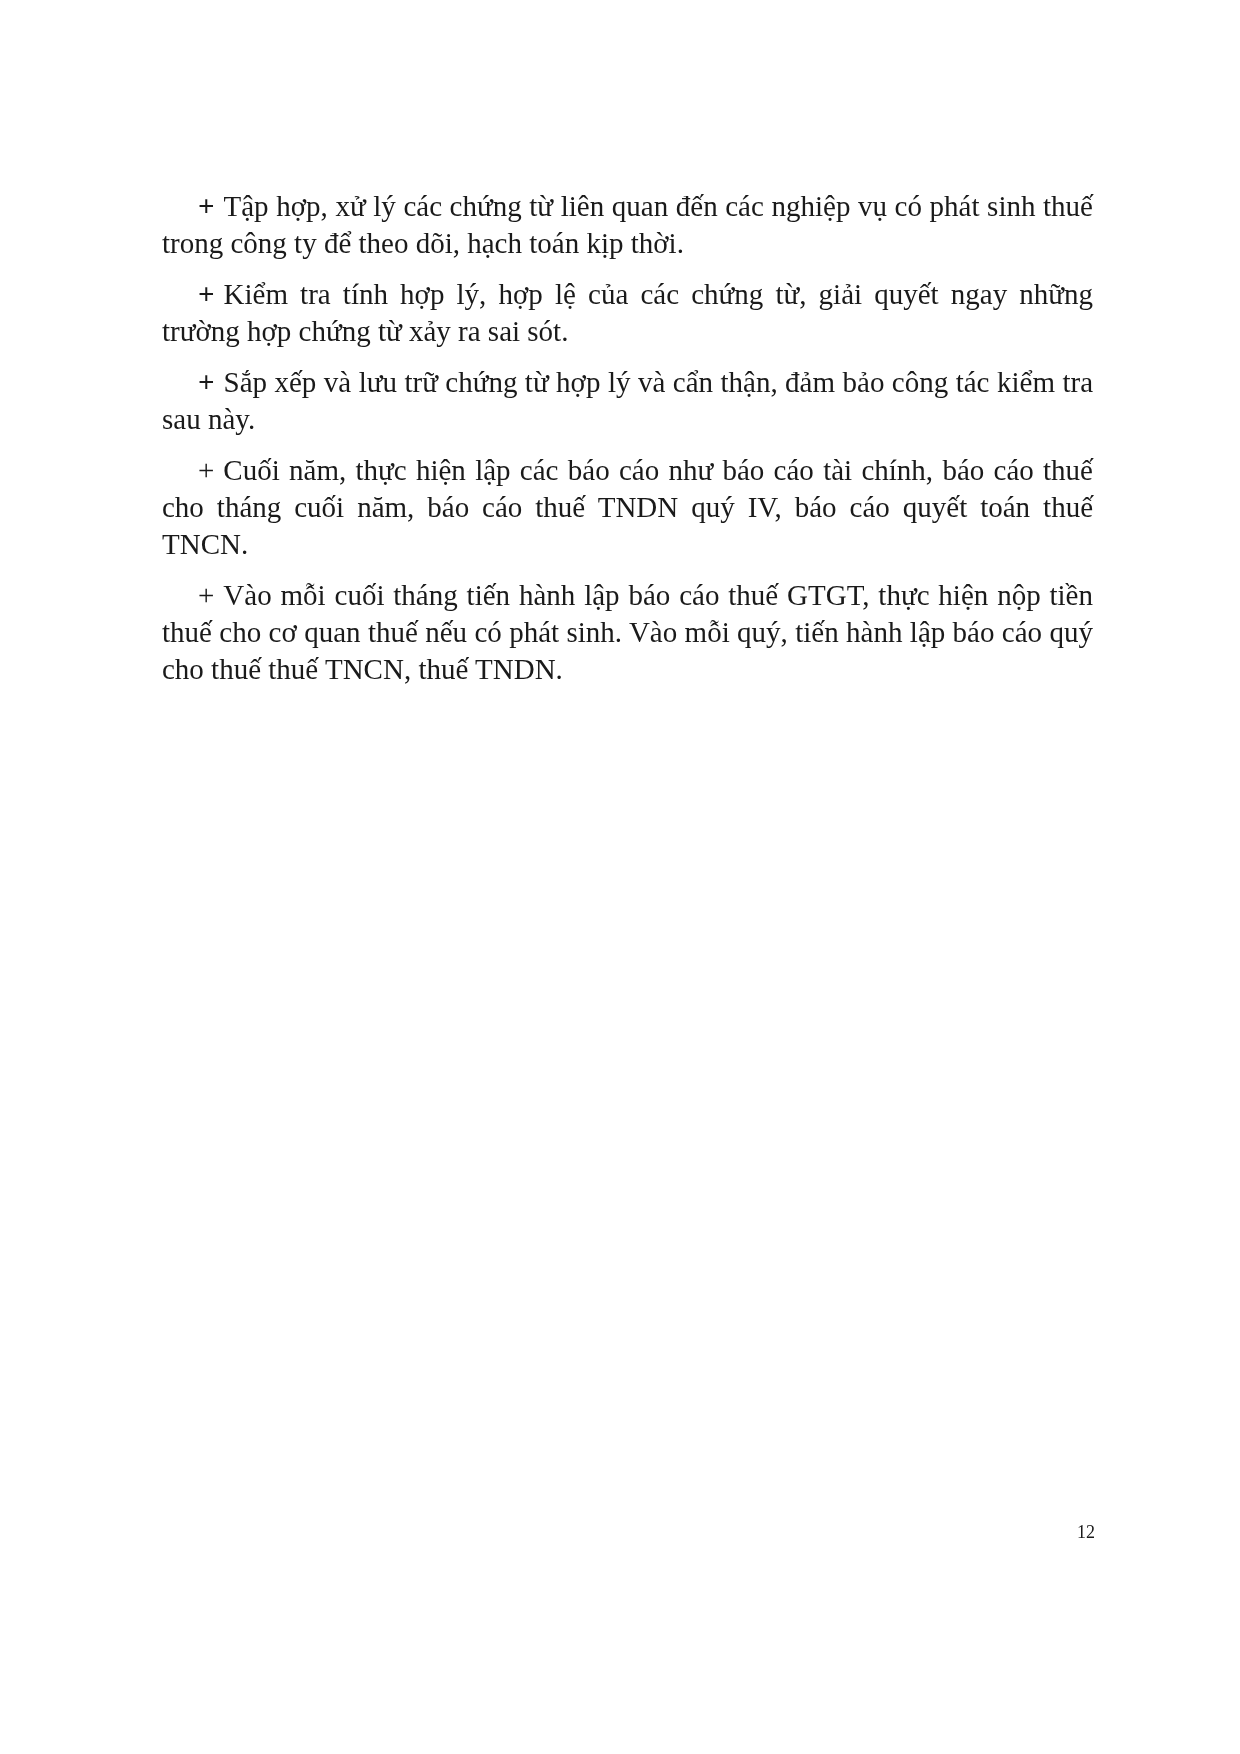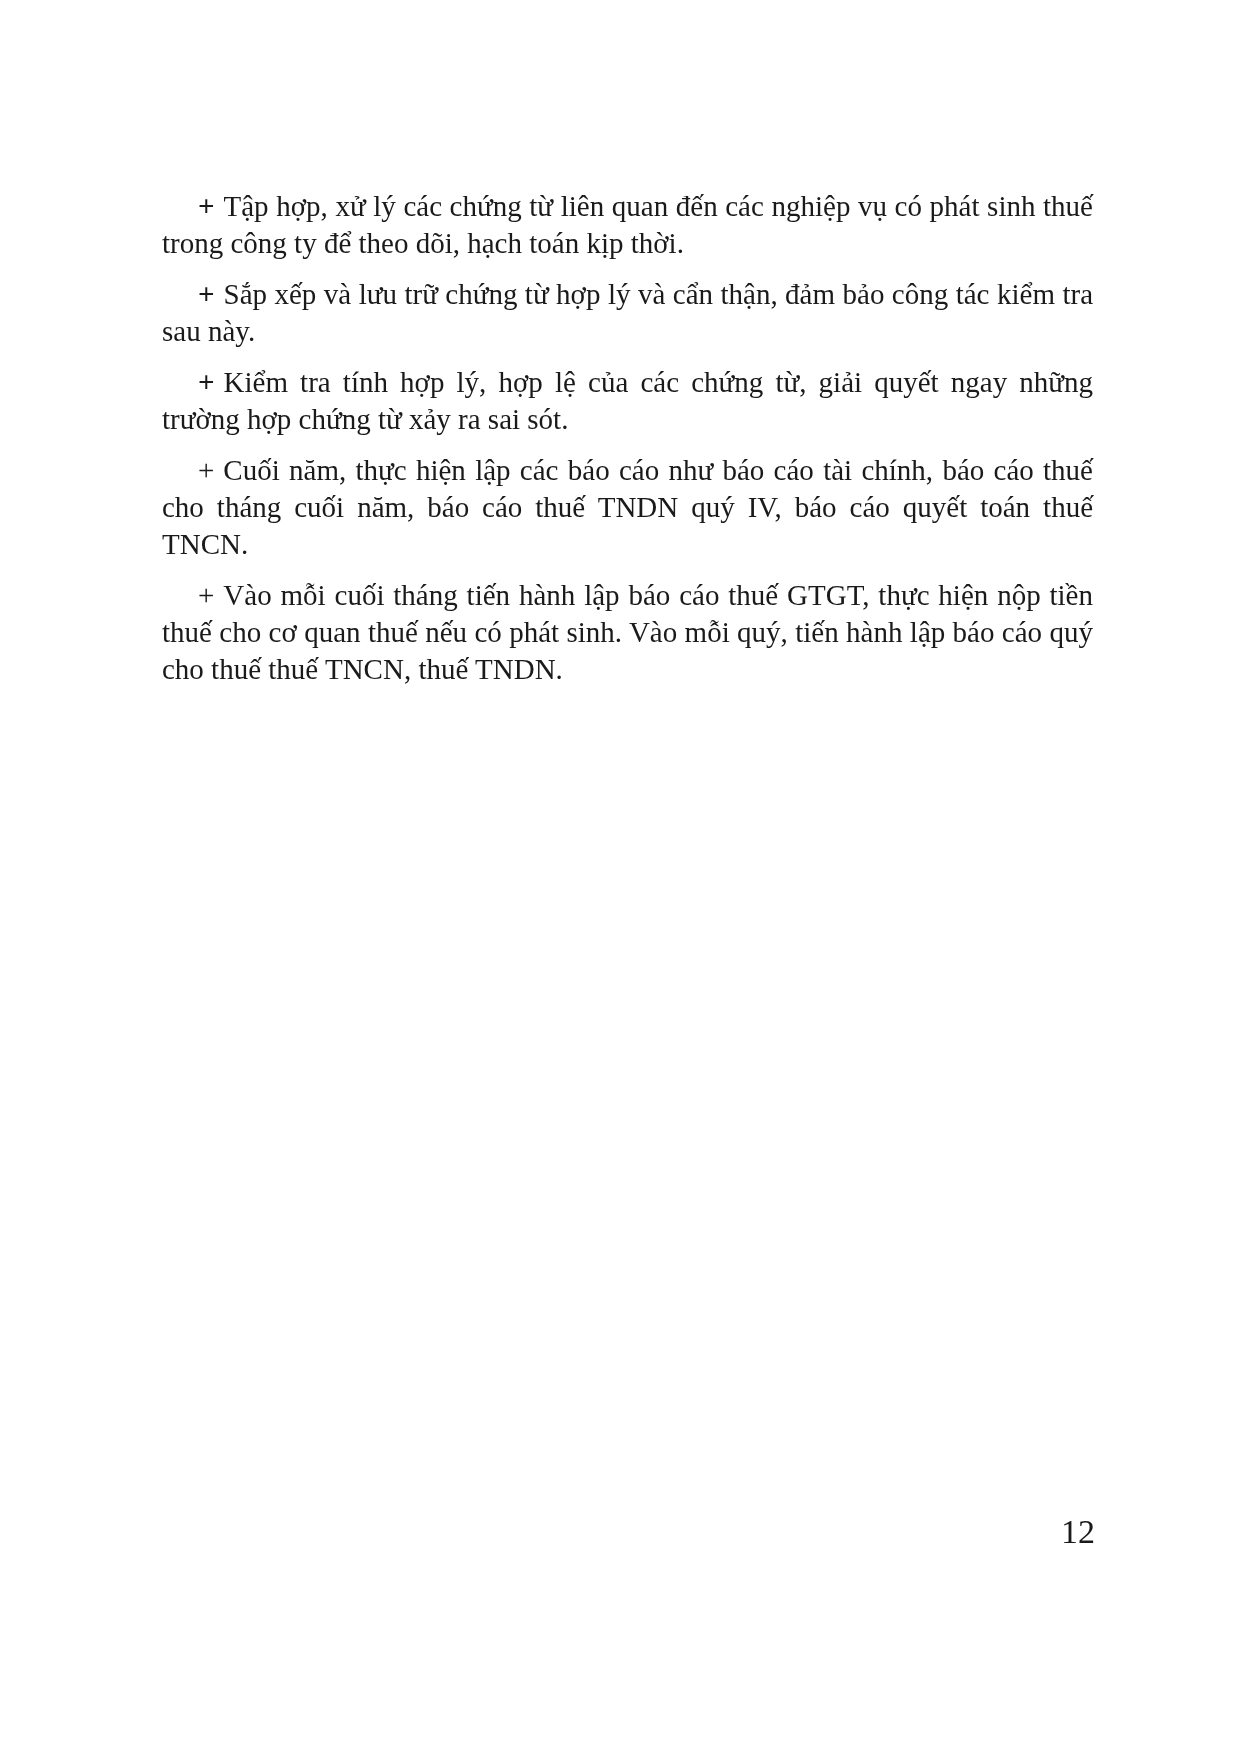--- a/index.html
+++ b/index.html
@@ -42,37 +42,37 @@
     margin-right: 9px;
   }
   .marker-bold .marker {
     font-weight: bold;
   }
   .page-number {
     position: absolute;
     top: 1516px;
     left: 1040px;
     width: 55px;
-    font-size: 34px;
+    font-size: 18px;
     line-height: 32px;
     text-align: right;
     color: #1a1a1a;
   }
 </style>
 </head>
 <body>
 
 <div class="page">
   <div class="content">
 
     <p class="para marker-bold"><span class="marker">+</span><span>Tập hợp, xử lý các chứng từ liên quan đến các nghiệp vụ có phát sinh thuế trong công ty để theo dõi, hạch toán kịp thời.</span></p>
 
+    <p class="para marker-bold"><span class="marker">+</span><span>Kiểm tra tính hợp lý, hợp lệ của các chứng từ, giải quyết ngay những trường hợp chứng từ xảy ra sai sót.</span></p>
+
     <p class="para marker-bold"><span class="marker">+</span><span>Sắp xếp và lưu trữ chứng từ hợp lý và cẩn thận, đảm bảo công tác kiểm tra sau này.</span></p>
-
-    <p class="para marker-bold"><span class="marker">+</span><span>Kiểm tra tính hợp lý, hợp lệ của các chứng từ, giải quyết ngay những trường hợp chứng từ xảy ra sai sót.</span></p>
 
     <p class="para"><span class="marker">+</span><span>Cuối năm, thực hiện lập các báo cáo như báo cáo tài chính, báo cáo thuế cho tháng cuối năm, báo cáo thuế TNDN quý IV, báo cáo quyết toán thuế TNCN.</span></p>
 
     <p class="para"><span class="marker">+</span><span>Vào mỗi cuối tháng tiến hành lập báo cáo thuế GTGT, thực hiện nộp tiền thuế cho cơ quan thuế nếu có phát sinh. Vào mỗi quý, tiến hành lập báo cáo quý cho thuế thuế TNCN, thuế TNDN.</span></p>
 
   </div>
 
   <div class="page-number">12</div>
 </div>
 

